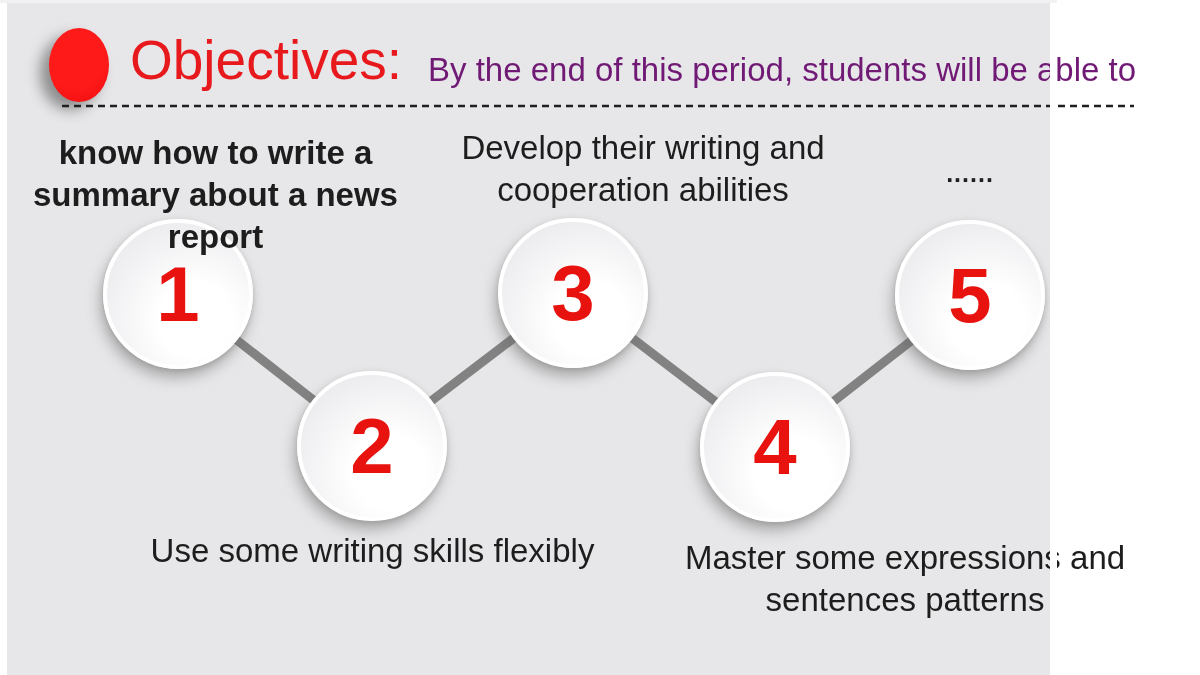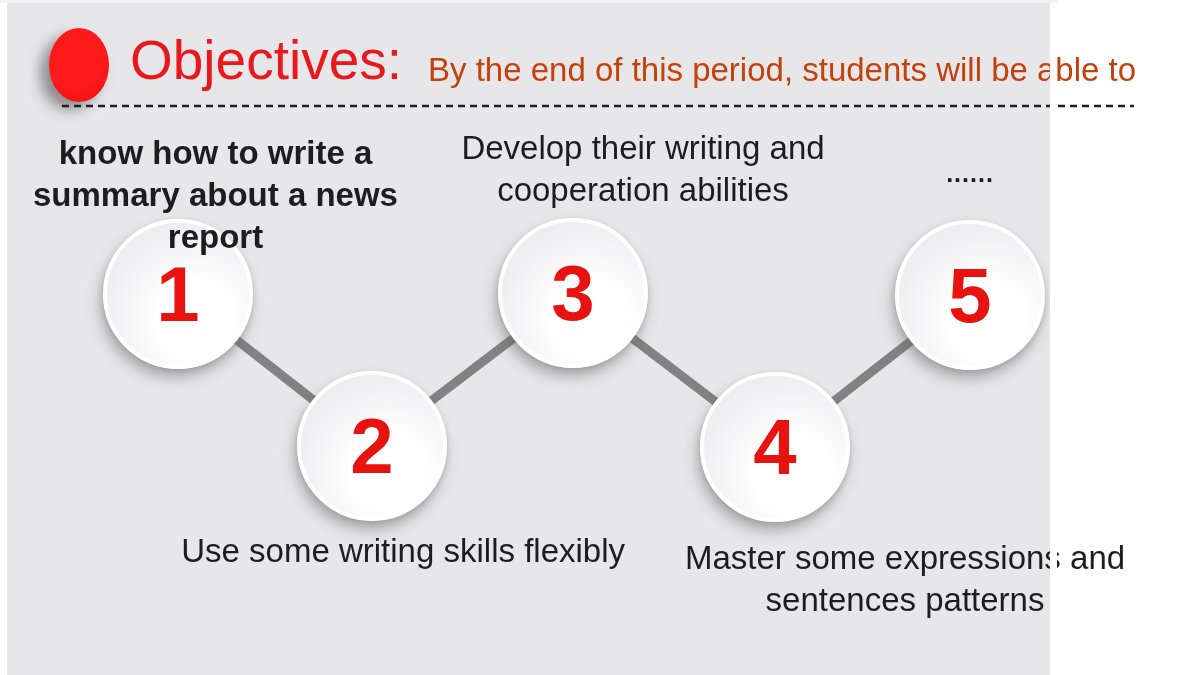--- a/index.html
+++ b/index.html
@@ -26,42 +26,42 @@
     filter:drop-shadow(-9px 8px 7px rgba(30,30,30,0.45));
     z-index:2;
   }
   .title{
     position:absolute;left:130px;top:33px;
     font-size:55px;line-height:1;color:#e8191d;
     z-index:2;white-space:nowrap;
   }
   .subtitle{
     position:absolute;left:428px;top:53px;
-    font-size:33px;line-height:1;color:#c2410c;
+    font-size:33px;line-height:1;color:#701a75;
     z-index:2;white-space:nowrap;
   }
 
   .step-circle{
     position:absolute;width:150px;height:150px;border-radius:50%;
     box-sizing:border-box;border:4px solid #ffffff;
     background:radial-gradient(circle at 62% 68%, #ffffff 28%, #f2f2f4 62%, #e4e4e7 100%);
     box-shadow:-3px 9px 14px rgba(100,100,100,0.45), 0 2px 5px rgba(140,140,140,0.35);
     display:flex;align-items:center;justify-content:center;
     z-index:2;
   }
   .step-number{
     font-size:78px;font-weight:bold;color:#e8120e;line-height:1;
   }
   .step-label{
     position:absolute;z-index:3;
     font-size:33px;line-height:42px;color:#1d1d1d;
     text-align:center;white-space:pre-line;
   }
   .label-1{left:28px;top:132px;width:375px;font-weight:bold;}
-  .label-2{left:120px;top:530px;width:505px;text-align:right;}
+  .label-2{left:120px;top:530px;width:505px;}
   .label-3{left:448px;top:127px;width:390px;text-align:center;}
   .label-4{left:665px;top:537px;width:480px;}
   .label-5{left:920px;top:158px;width:100px;font-size:25px;font-weight:bold;letter-spacing:1px;line-height:30px;}
 
   .circle-1{left:103px;top:219px;}
   .circle-2{left:297px;top:371px;}
   .circle-3{left:498px;top:218px;}
   .circle-4{left:700px;top:372px;}
   .circle-5{left:895px;top:220px;}
 </style>

